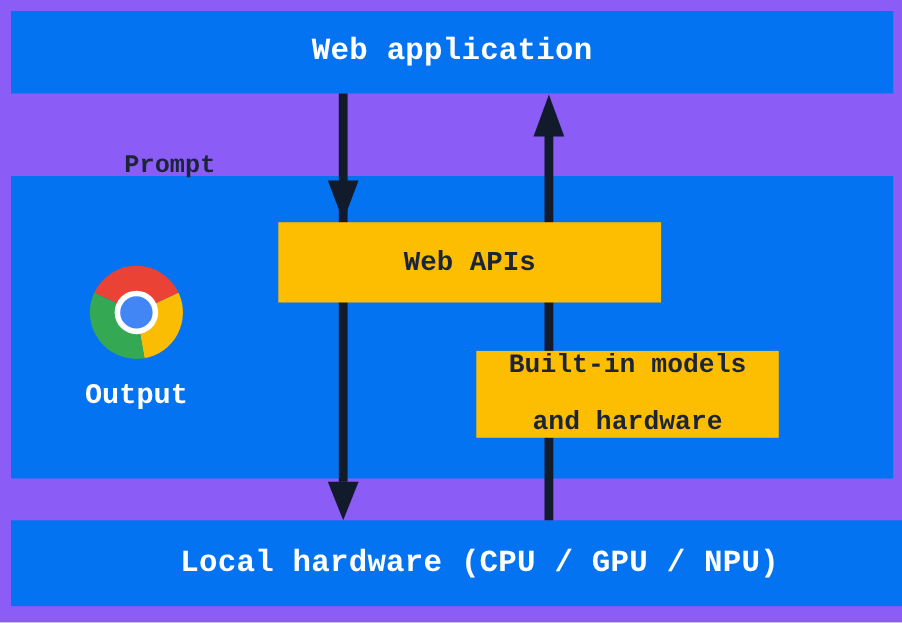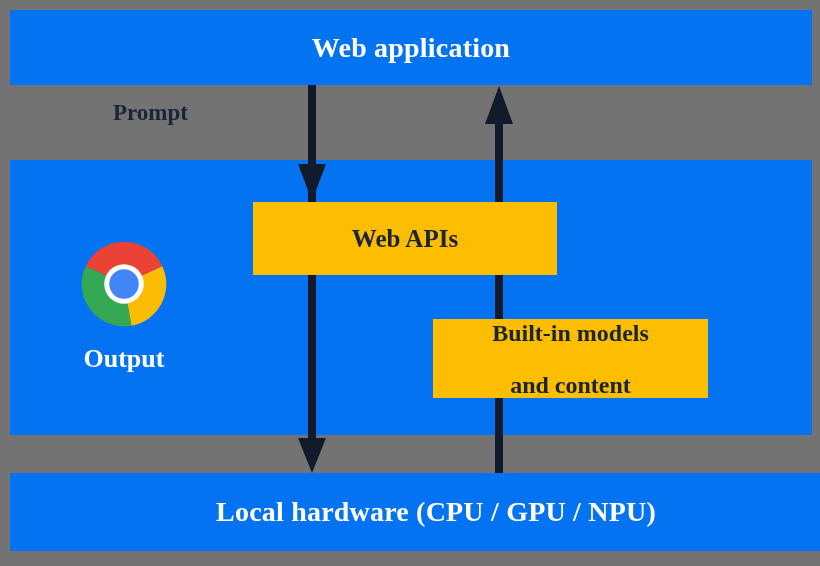--- a/index.html
+++ b/index.html
@@ -1,51 +1,51 @@
 <!DOCTYPE html>
 <html style="--blue: #0473f1; --yellow: #fdbd00; --navy: #1b2537; --arrow: #111b2b; --chrome_red: #ea4335; --chrome_yellow: #fbbc04; --chrome_green: #34a853; --chrome_blue: #4285f4;"><head>
 <meta charset="utf-8">
 <style>
   html,body{margin:0;padding:0;background:#ffffff;}
   .canvas{
     position:relative;
     width:820px;height:566px;
-    background:#737373;
-    font-family:Liberation Serif, serif;
+    background:#8b5cf6;
+    font-family:Liberation Mono, monospace;
     overflow:hidden;
   }
   .bar{
     position:absolute;left:10px;width:802px;
     background:var(--blue);
     display:flex;align-items:center;justify-content:center;
     z-index:1;
   }
   .top-bar{top:10px;height:75px;}
   .middle-band{top:160px;height:275px;}
   .bottom-bar{top:473px;height:78px;padding-left:25px;}
   .bar-label{
     color:#ffffff;font-size:28px;font-weight:700;letter-spacing:.2px;
   }
   .io-group{
     position:absolute;top:100px;z-index:2;color:var(--navy);
   }
   .io-left{left:113px;text-align:left;}
   .io-right{right:53px;text-align:right;}
   .io-title{font-size:20px;font-weight:400;line-height:24px;}
-  .io-value{font-size:23px;font-weight:700;line-height:26px;}
+  .io-value{font-size:23px;font-weight:700;line-height:26px;margin-top:37px;}
   .arrows{
     position:absolute;left:0;top:0;width:820px;height:566px;
     z-index:2;pointer-events:none;color:var(--arrow);
   }
   .ybox{
     position:absolute;background:var(--yellow);
     display:flex;flex-direction:column;align-items:center;justify-content:center;
     z-index:3;color:var(--navy);font-weight:700;text-align:center;
   }
-  .web-apis{left:253px;top:202px;width:304px;height:73px;font-size:25px;}
+  .web-apis{left:253px;top:202px;width:348px;height:73px;font-size:25px;}
   .builtin{left:433px;top:319px;width:275px;height:79px;font-size:24px;line-height:28px;gap:24px;}
   .chrome-logo{
     position:absolute;left:78px;top:238px;width:92px;height:92px;z-index:3;
   }
   .browser-label{
     position:absolute;left:44px;top:344px;width:160px;z-index:3;
     text-align:center;color:#ffffff;font-size:26px;font-weight:700;
   }
 </style>
 </head>
@@ -84,20 +84,20 @@
     <circle cx="0" cy="0" r="16" fill="var(--chrome_blue)"></circle>
   </svg>
   <div class="browser-label">Output</div>
 
   <div class="ybox web-apis">
     <span>Web APIs</span>
   </div>
 
   <div class="ybox builtin">
     <span>Built-in models</span>
-    <span>and content</span>
+    <span>and hardware</span>
   </div>
 
   <div class="bar bottom-bar">
     <span class="bar-label">Local hardware (CPU / GPU / NPU)</span>
   </div>
 
 </div>
 
 </body></html>

